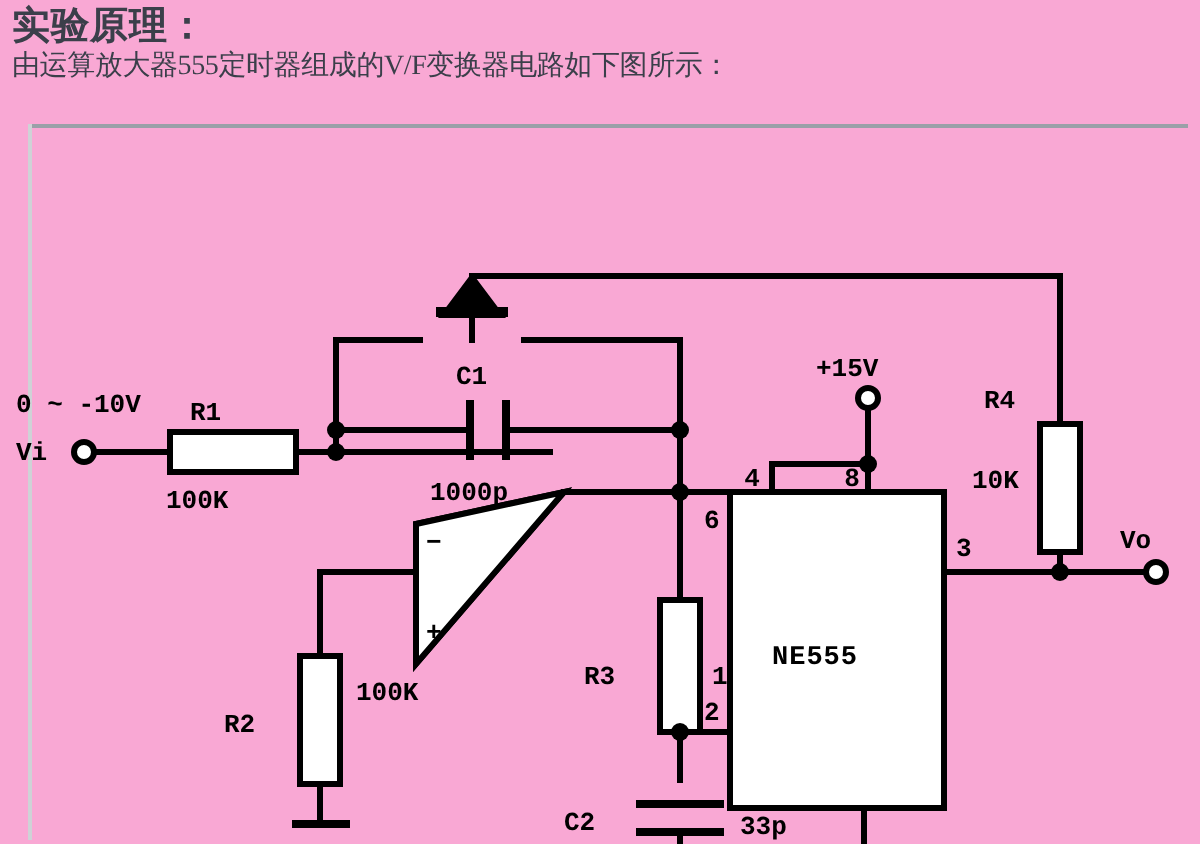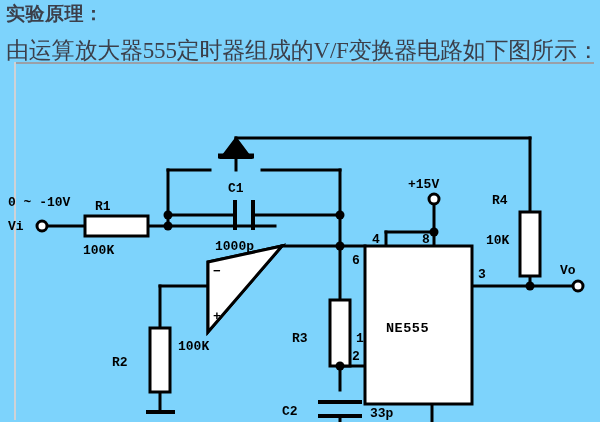--- a/index.html
+++ b/index.html
@@ -4,45 +4,44 @@
 <style>
   html, body {
     margin: 0;
     padding: 0;
     background: #ffffff;
   }
   #page {
     position: relative;
     width: 600px;
     height: 422px;
-    background: #7dd3fc;
+    background: #f9a8d4;
     overflow: hidden;
     font-family: "Liberation Serif", "DejaVu Serif", serif;
   }
   .text-block {
     position: absolute;
     left: 6px;
     top: 2px;
     width: 590px;
     color: #3b3f4a;
     line-height: 1.22;
   }
   .line1 {
     font-size: 19px;
     font-weight: 700;
     letter-spacing: 0.5px;
     white-space: nowrap;
   }
   .line2 {
-    font-size: 23px;
+    font-size: 14px;
     font-weight: 400;
     letter-spacing: -0.2px;
     white-space: nowrap;
-    margin-top: 12px;
-    text-align: center;
+    margin-top: 0;
   }
   .divider {
     position: absolute;
     left: 14px;
     top: 62px;
     width: 580px;
     height: 2px;
     background: #9aa0a8;
   }
   .left-edge {

